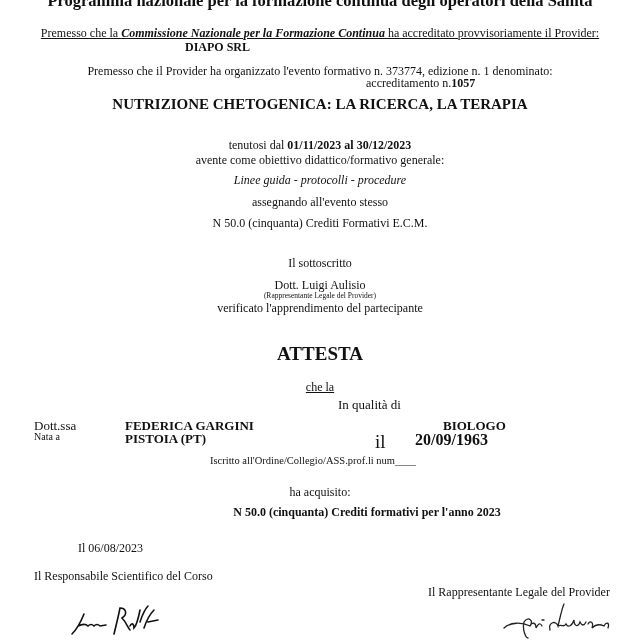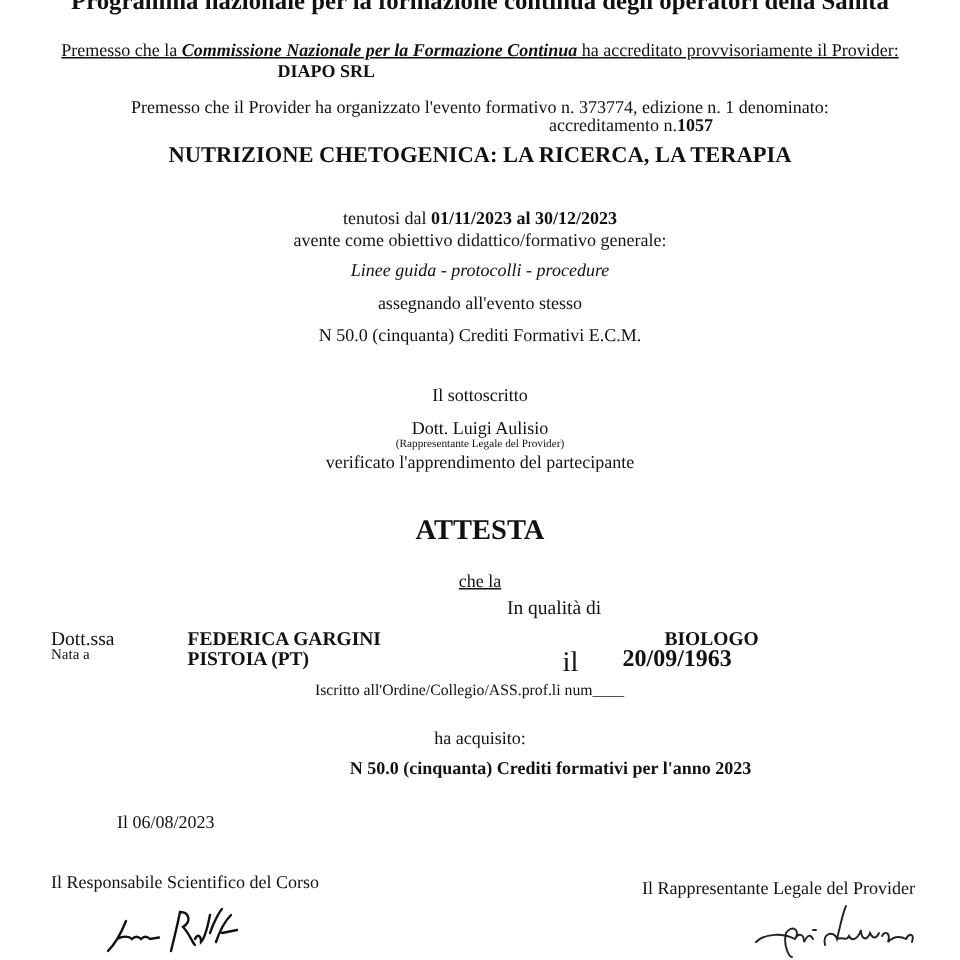--- a/index.html
+++ b/index.html
@@ -39,21 +39,21 @@
     #qualita-value { top: 418px; left: 415px; font-size: 13px; font-weight: bold; margin-left: 28px; }
     #nata-label { top: 431px; left: 34px; font-size: 10px; }
     #birthplace-value { top: 431px; left: 125px; font-size: 13px; font-weight: bold; }
     #il-label { top: 431px; left: 375px; font-size: 19px; }
     #birthdate-value { top: 431px; left: 415px; font-size: 16px; font-weight: bold; }
 
     #iscritto { top: 455px; left: 210px; font-size: 10.5px; }
     #ha-acquisito { top: 485px; }
     #crediti-acquisiti { top: 505px; font-weight: bold; padding-left: 47px; }
     #date-issued { top: 541px; left: 34px; margin-left: 44px; }
-    #resp-label { top: 581px; left: 34px; }
+    #resp-label { top: 569px; left: 34px; }
     #legal-label { top: 585px; left: 428px; }
 
     .sig { position: absolute; }
     #sig-left { left: 66px; top: 600px; width: 100px; height: 40px; }
     #sig-right { left: 500px; top: 600px; width: 115px; height: 40px; }
   </style>
 </head>
 <body>
 
 <div class="abs center" id="header-title">Programma nazionale per la formazione continua degli operatori della Sanità</div>

